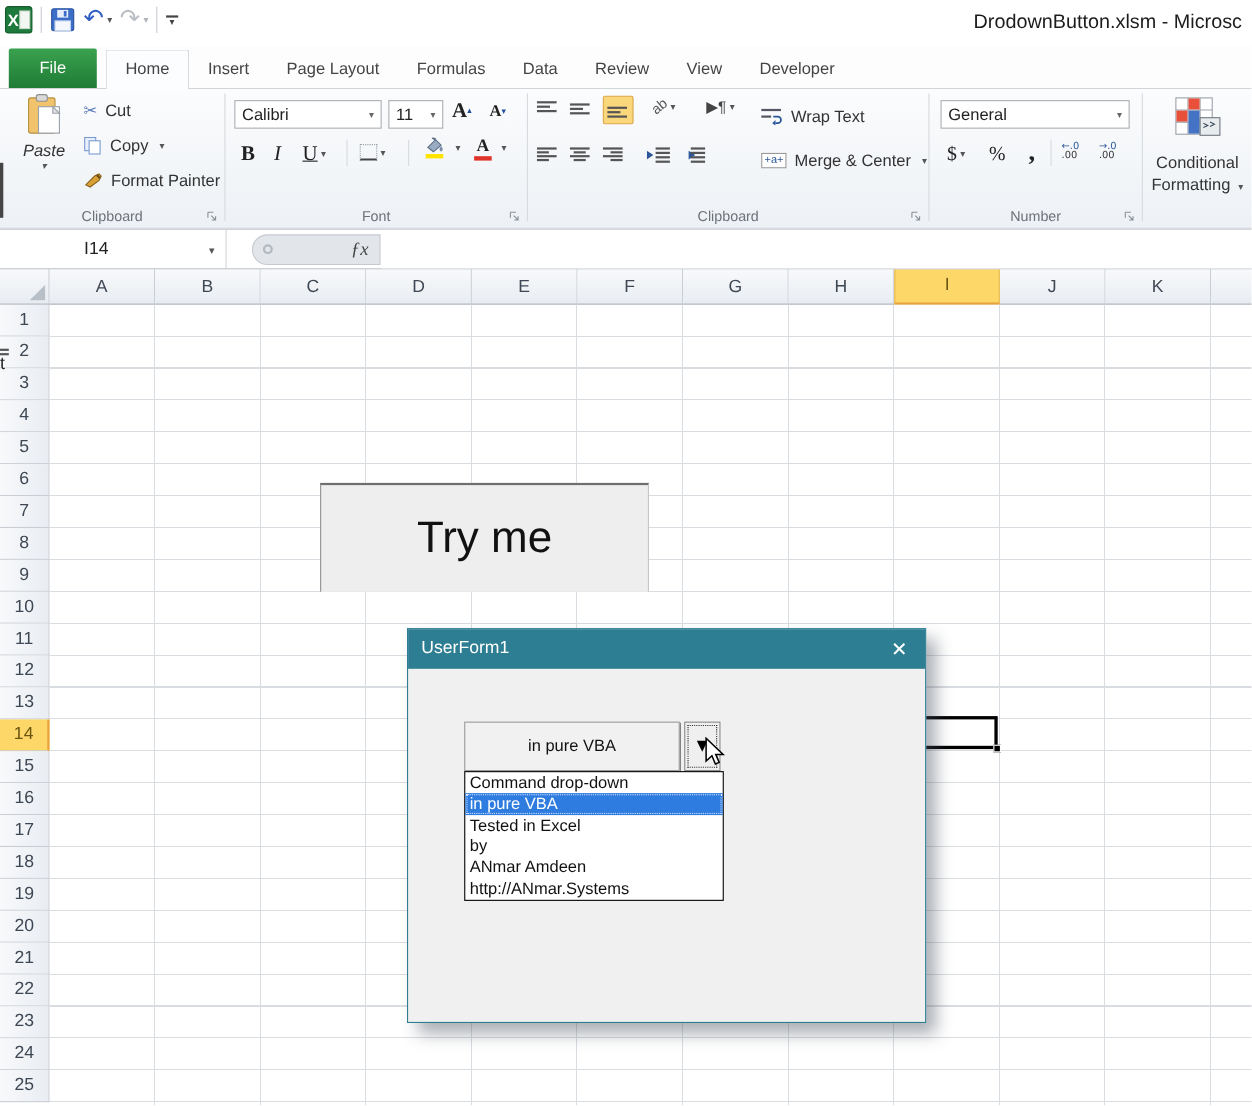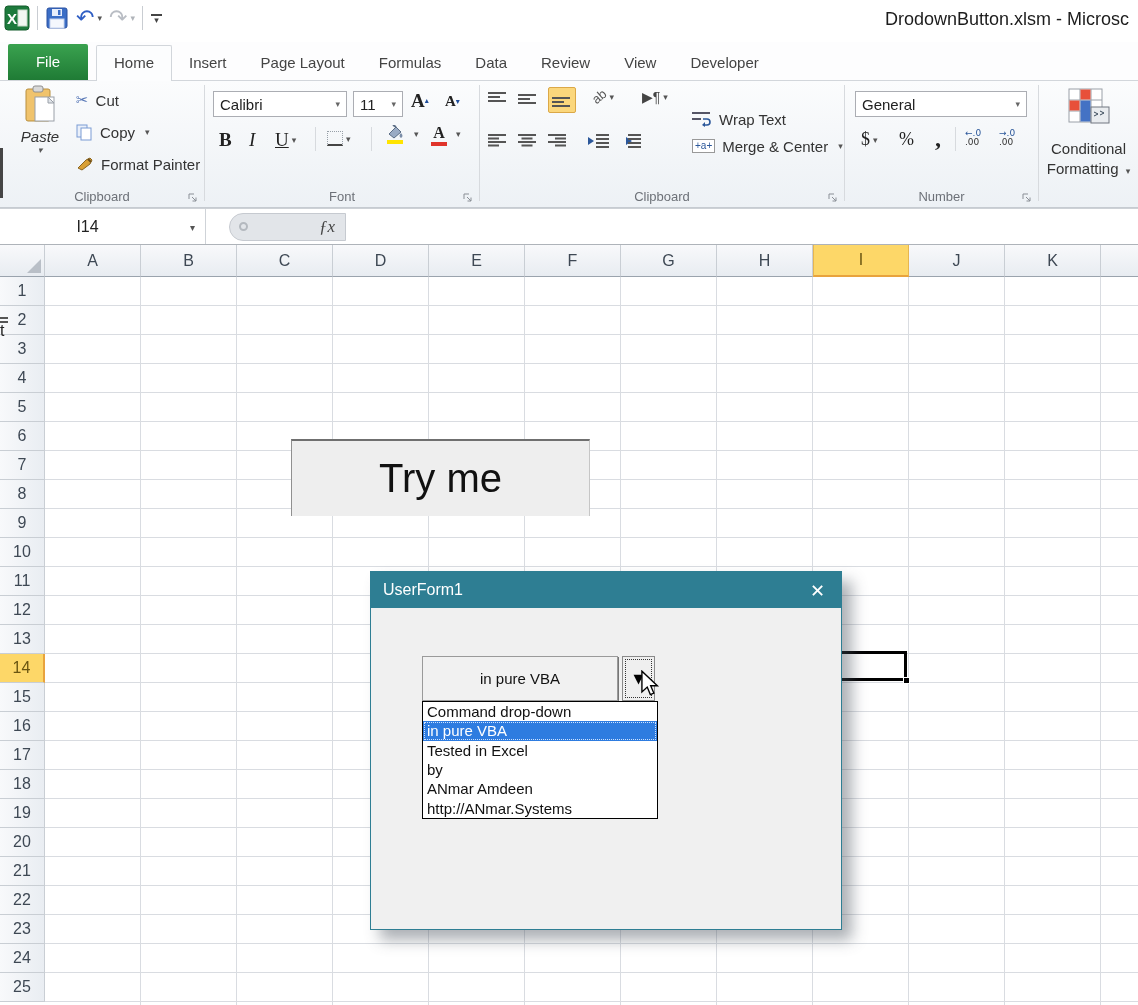--- a/index.html
+++ b/index.html
@@ -84,21 +84,21 @@
   .colhdr.sel { background:var(--header-highlight,#fdd768); border-left:1px solid #e7b64f; border-right:1px solid #e7b64f; border-bottom:2px solid #e8a33d; color:#6a5511; }
   .colsliver { flex:1; border-bottom:1px solid #9aa3ad; background:linear-gradient(#f8f9fb,#e8ecf1); }
   .rowhdrs { position:absolute; top:277px; left:0; width:45px; bottom:0; }
   .rowhdr { height:29px; border-right:1px solid #c9ced4; border-bottom:1px solid #c9ced4; background:linear-gradient(to right,#f8f9fb,#e9edf2); display:flex; align-items:center; justify-content:center; font-size:16px; color:#3e4854; }
   .rowhdr.sel { background:var(--header-highlight,#fdd768); border-right:2px solid #e8a33d; color:#6a5511; }
   .cells { position:absolute; left:45px; top:277px; right:0; bottom:0; background-image:
     repeating-linear-gradient(to right, transparent 0 95px, #d9dce1 95px 96px),
     repeating-linear-gradient(to bottom, transparent 0 28px, #d9dce1 28px 29px); }
 
   
-  .tryme { position:absolute; left:291px; top:439px; width:299px; height:77px; background:#eeeeee; border-top:2px solid #6f6f6f; border-left:1px solid #909090; border-right:1px solid #c6c6c6; display:flex; align-items:center; justify-content:center; font-size:40px; color:#111; z-index:2; }
+  .tryme { position:absolute; left:291px; top:439px; width:299px; height:99px; background:#eeeeee; border-top:2px solid #6f6f6f; border-left:1px solid #909090; border-right:1px solid #c6c6c6; display:flex; align-items:center; justify-content:center; font-size:40px; color:#111; z-index:2; }
   .selrect { position:absolute; left:810px; top:651px; width:97px; height:30px; border:3px solid #000; z-index:3; }
   .selrect .handle { position:absolute; right:-6px; bottom:-6px; width:7px; height:7px; background:#000; border:1px solid #fff; }
 
   
   .userform { position:absolute; left:370px; top:571px; width:472px; height:359px; background:#f0f0f0; border:1px solid var(--form-titlebar,#2e7e93); box-shadow:10px 10px 14px rgba(70,80,92,.45); z-index:10; }
   .uf-title { height:36px; background:var(--form-titlebar,#2e7e93); color:#fff; display:flex; align-items:center; padding:0 12px; font-size:16px; }
   .uf-close { margin-left:auto; font-size:18px; font-weight:300; color:#fff; font-family:"DejaVu Sans",sans-serif; padding:0 4px; }
   .uf-field { position:absolute; left:51px; top:84px; width:196px; height:45px; background:#f1f1f1; border:1px solid #9a9a9a; box-shadow:1px 1px 0 #777; display:flex; align-items:center; justify-content:center; font-size:15px; color:#111; }
   .uf-dbtn { position:absolute; left:251px; top:84px; width:33px; height:45px; background:#efefef; border:1px solid #8a8a8a; display:flex; align-items:center; justify-content:center; }
   .uf-dbtn .focus { position:absolute; inset:2px; border:1px dotted #333; }
@@ -294,21 +294,21 @@
           </svg>
       </div>
       <div class="iconbtn" style="left:112px;top:8px">
         <span class="rot">ab</span>
         <span class="mini-dd">▾</span>
       </div>
       <div class="iconbtn" style="left:162px;top:8px">
         <span class="pilc">▶¶</span>
         <span class="mini-dd">▾</span>
       </div>
-      <div class="crow" style="left:212px;top:25px">
+      <div class="crow" style="left:212px;top:12px">
         <svg width="20" height="16" viewBox="0 0 20 16">
             <rect y="1" width="18" height="2" fill="#556"></rect>
             <rect y="7" width="9" height="2" fill="#556"></rect>
             <path d="M11 8 h4 a3 3 0 0 1 0 6 h-2" fill="none" stroke="#2b579a" stroke-width="1.6"></path>
             <path d="M13 11 l-3 3 l3 2 z" fill="#2b579a"></path>
           </svg>
         <span class="ribtext">Wrap Text</span>
       </div>
       <div class="iconbtn" style="left:8px;top:52px">
         <svg width="20" height="16" viewBox="0 0 20 16">

